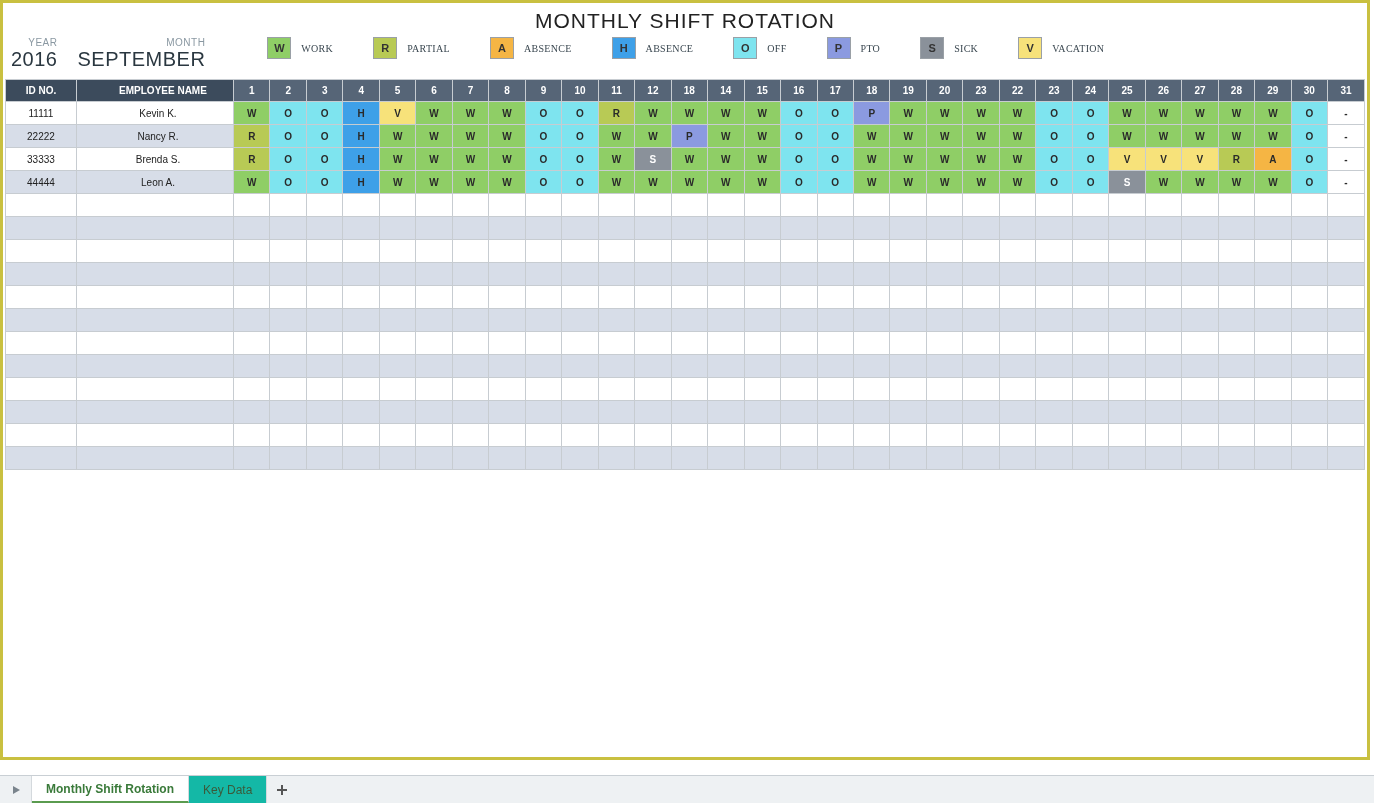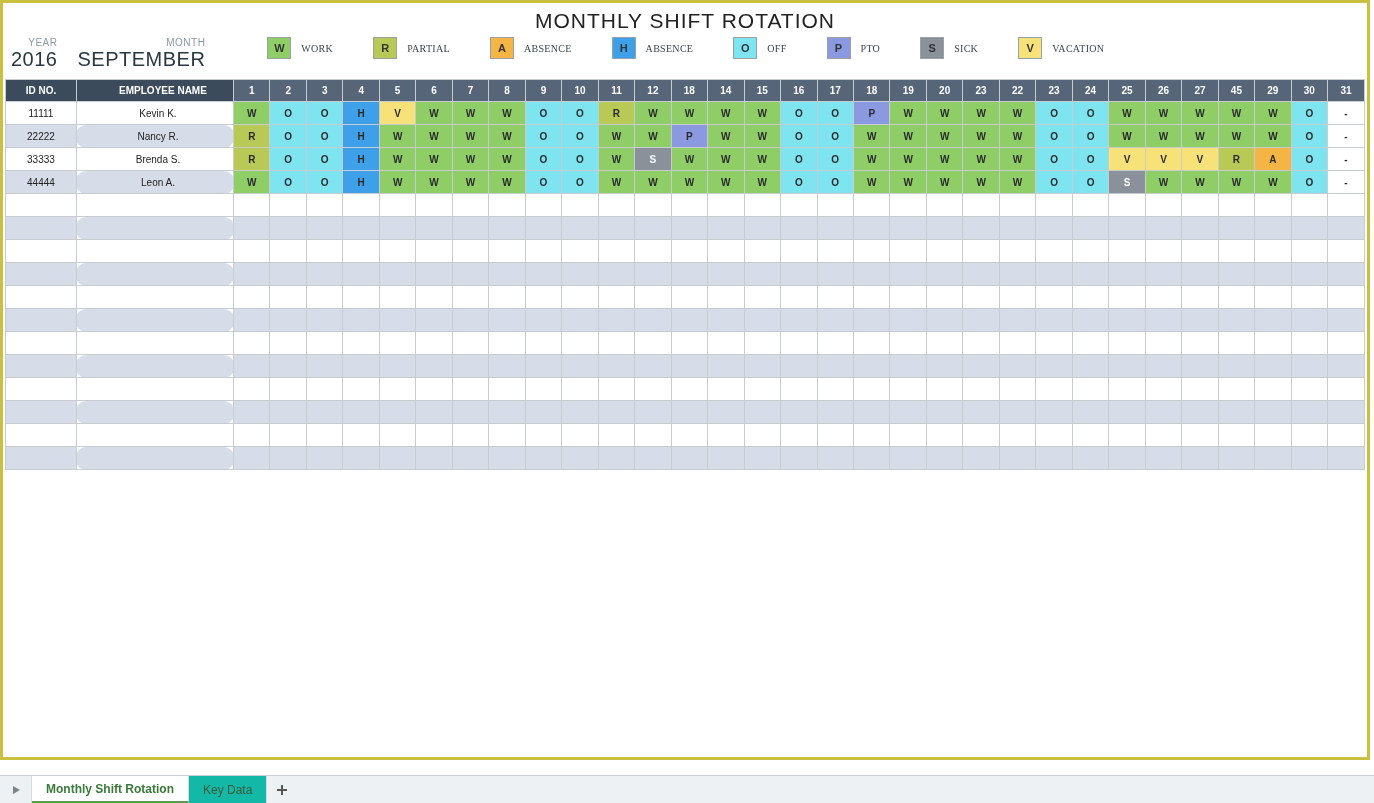--- a/index.html
+++ b/index.html
@@ -71,21 +71,21 @@
     font-size: 10px;
     height: 22px;
   }
   table.grid thead th.day-col {
     background: #566577;
   }
   table.grid thead th:nth-child(1){ width: 70px; }
   table.grid thead th:nth-child(2){ width: 155px; padding-left: 16px; }
   table.grid thead th.day-col { width: 36px; }
   .emp-id { font-size: 12px; color: #222; }
-  .emp-name { text-align: left; padding-left: 6px !important; font-size: 11px; color: #222; border-radius: 10px;}
+  .emp-name { text-align: left; padding-left: 6px !important; font-size: 11px; color: #222;}
   tbody tr.stripe td { background: #d7dde8; }
   tbody tr.white td { background: #fff; }
   .shift-cell { font-weight: 700; font-size: 11px; color: #2a2a2a; }
   
   .c-W { background: #8fce66 !important; }
   .c-R { background: #b8ca55 !important; }
   .c-A { background: #f5b544 !important; }
   .c-H { background: #3ea0e8 !important; }
   .c-O { background: #7ee4ef !important; }
   .c-P { background: #8b9ae0 !important; }
@@ -199,21 +199,21 @@
           <th class="day-col">18</th>
           <th class="day-col">19</th>
           <th class="day-col">20</th>
           <th class="day-col">23</th>
           <th class="day-col">22</th>
           <th class="day-col">23</th>
           <th class="day-col">24</th>
           <th class="day-col">25</th>
           <th class="day-col">26</th>
           <th class="day-col">27</th>
-          <th class="day-col">45</th>
+          <th class="day-col">28</th>
           <th class="day-col">29</th>
           <th class="day-col">30</th>
           <th class="day-col">31</th>
         </tr>
     </thead>
     <tbody id="table-body">
         <tr class="white">
           <td class="emp-id">11111</td>
           <td class="emp-name">Kevin K.</td>
           <td class="shift-cell c-W">W</td>

